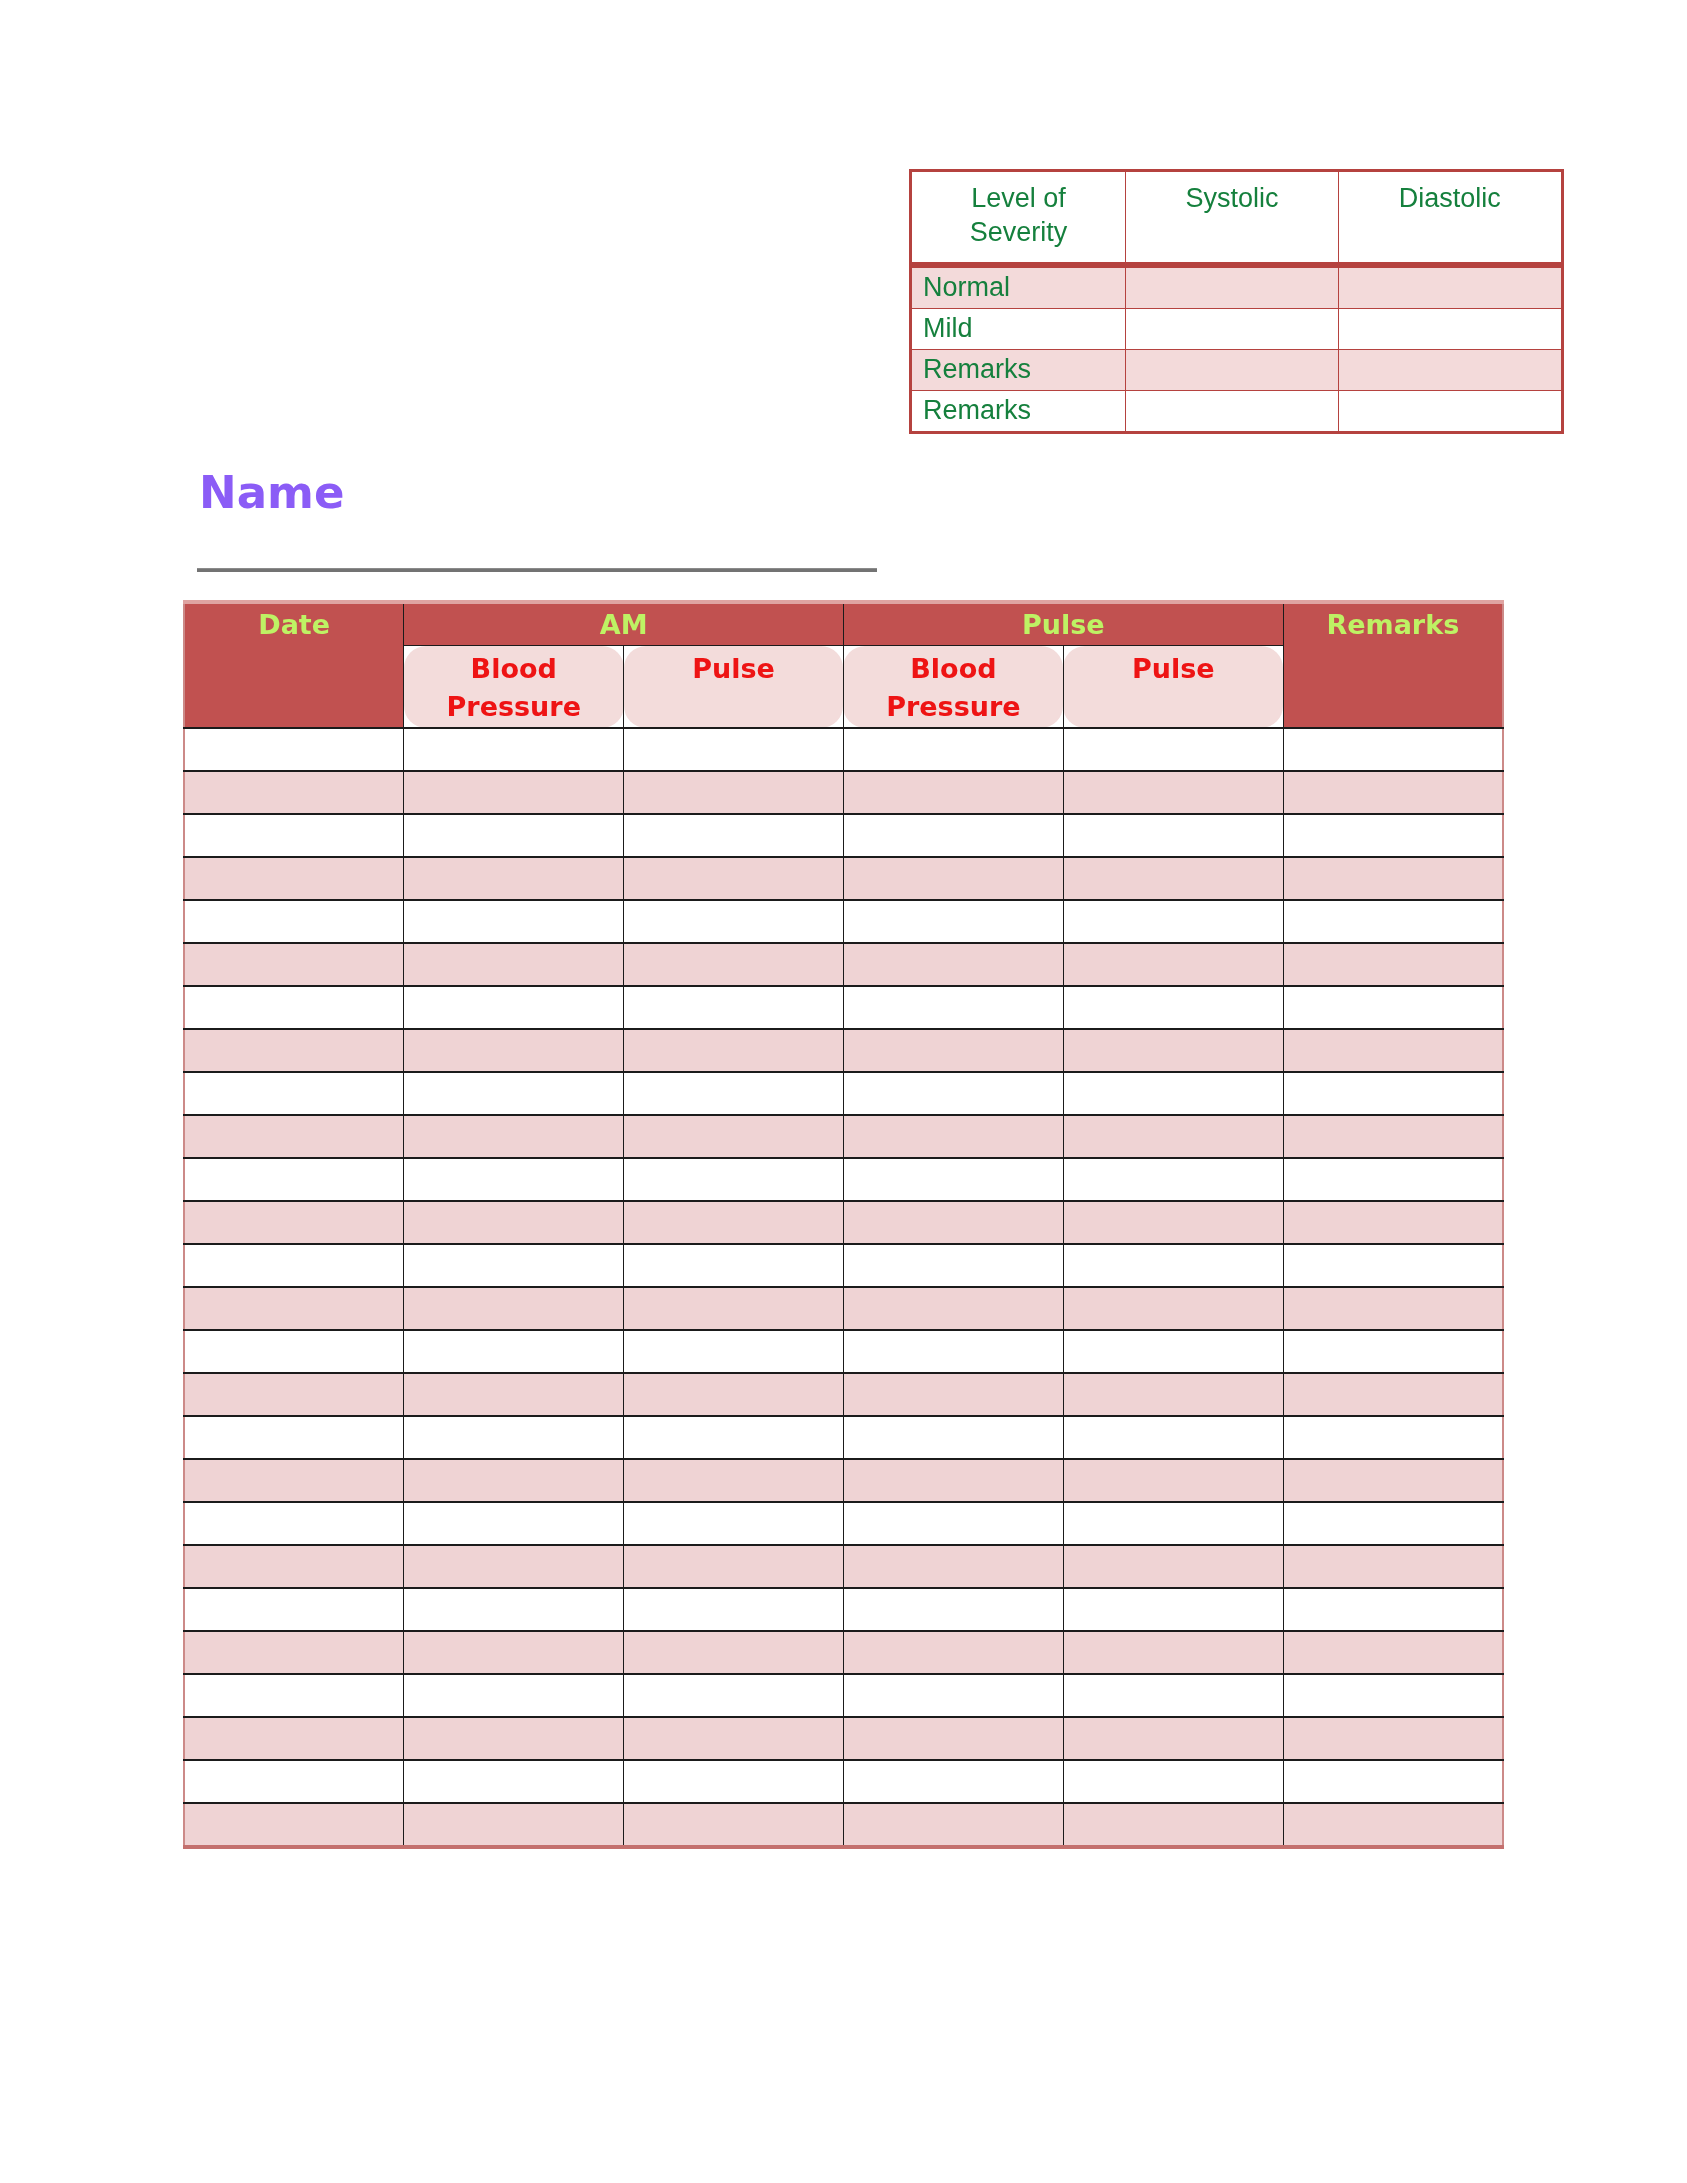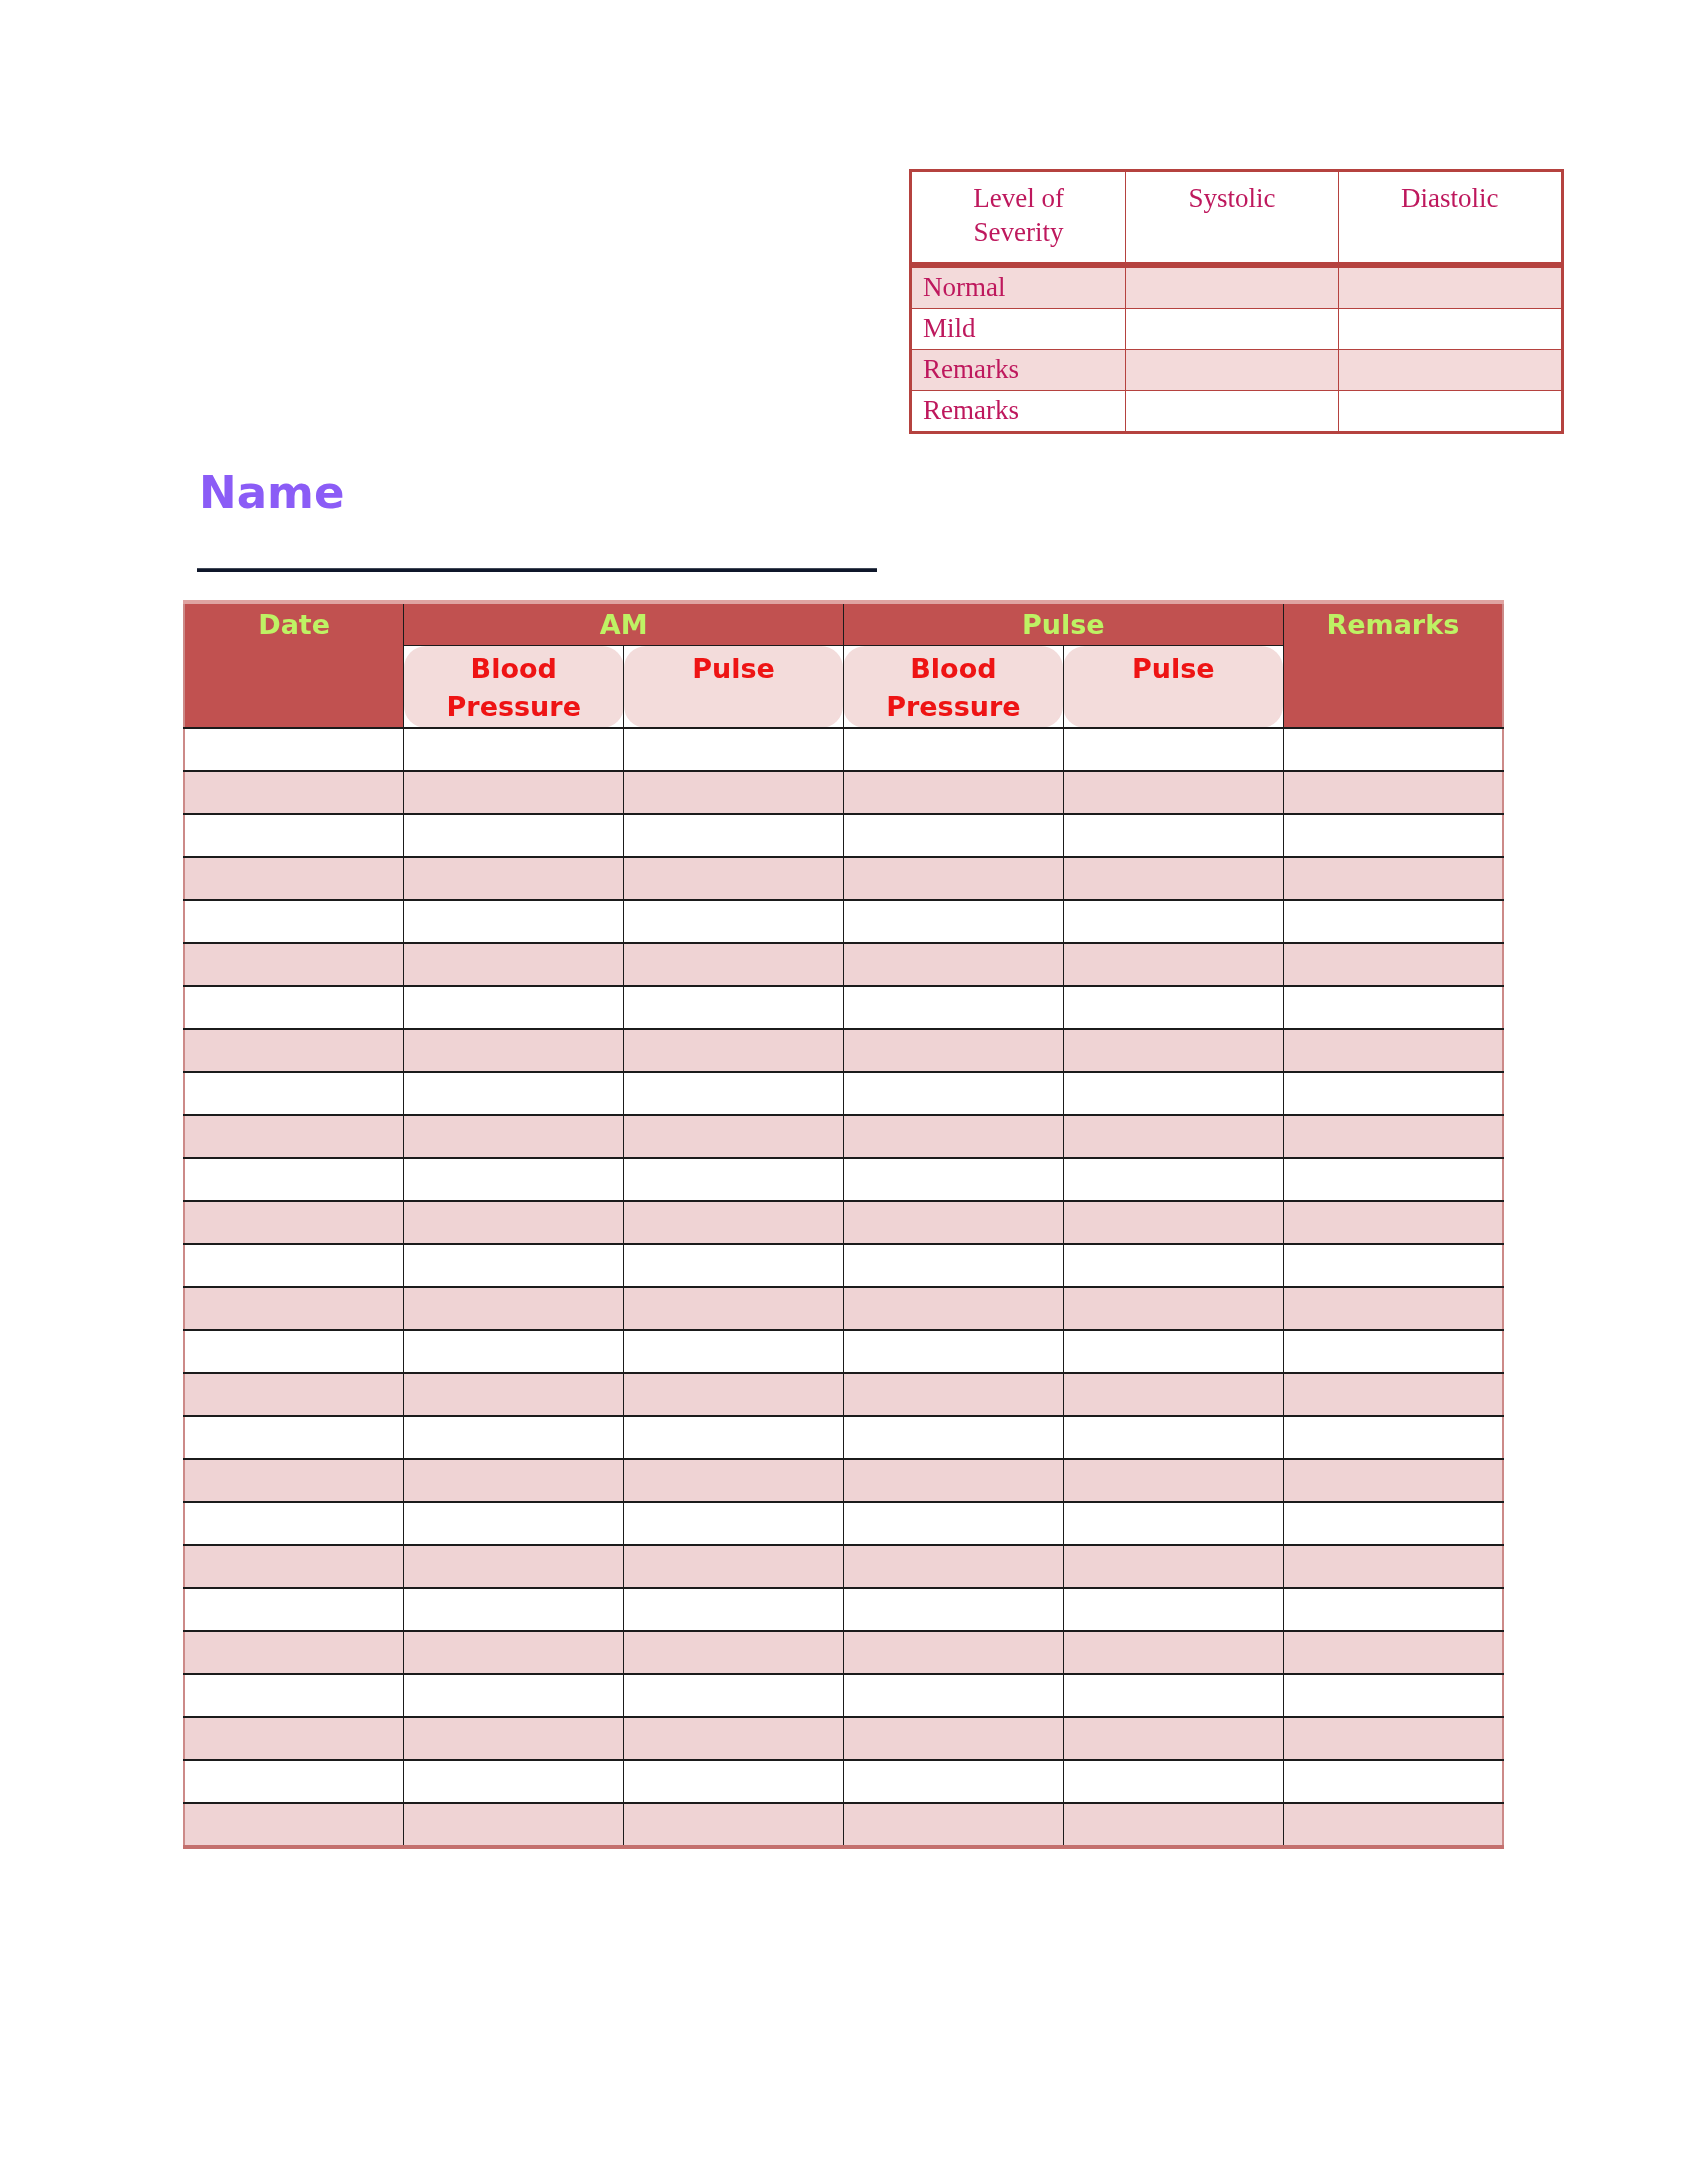--- a/index.html
+++ b/index.html
@@ -12,30 +12,30 @@
   .title {
     position:absolute; left:199px; top:208px;
     font-size:51px; font-weight:bold; color:#e21c20; line-height:86px;
   }
   .name-label {
     position:absolute; left:199px; top:467px;
     font-size:45px; font-weight:bold; color:#8b5cf6; line-height:52px;
   }
   .name-underline {
     position:absolute; left:197px; top:533px; width:699px; height:38px;
-    font-size:40px; font-weight:bold; color:#0f172a; line-height:30px;
+    font-size:40px; font-weight:bold; color:#737373; line-height:30px;
     white-space:nowrap; overflow:visible;
   }
 
   
   table.severity {
     position:absolute; left:909px; top:169px; width:655px;
     border-collapse:collapse; table-layout:fixed;
-    font-family:Liberation Serif, serif;
-    color:#be185d; font-size:27px;
+    font-family:Liberation Sans, sans-serif;
+    color:#15803d; font-size:27px;
     border:3.5px solid #b5423f;
   }
   table.severity th, table.severity td { border:1.7px solid #b5423f; }
   table.severity thead th {
     height:80px; background:#ffffff; font-weight:normal;
     text-align:center; vertical-align:top; padding-top:8.7px; line-height:34px;
     border-bottom:6.1px solid #b5423f;
   }
   table.severity thead th.first { padding-left:24.5px; padding-right:24.5px; }
   table.severity tbody th, table.severity td { height:38px; }

